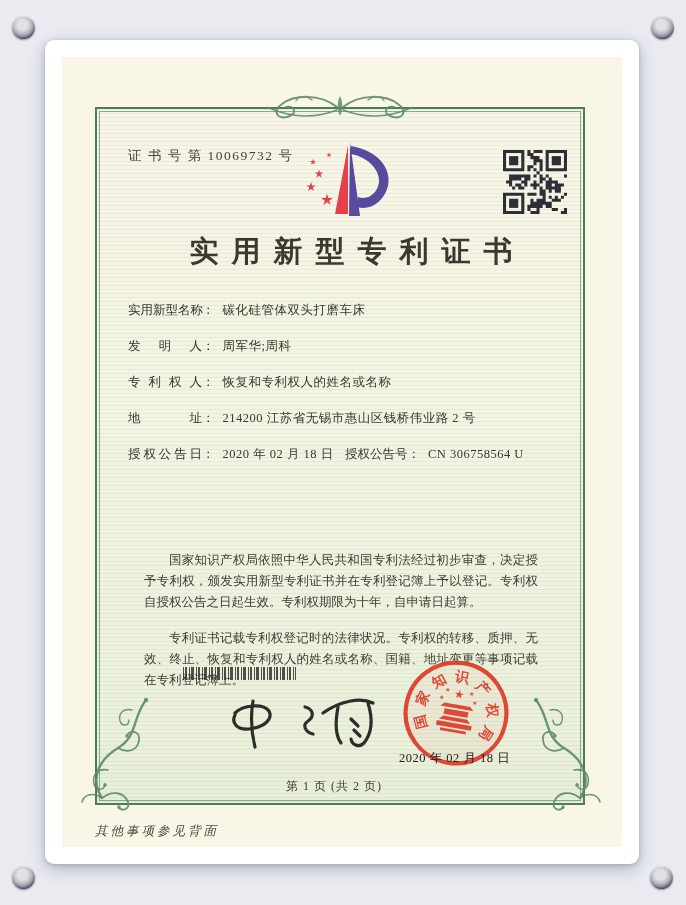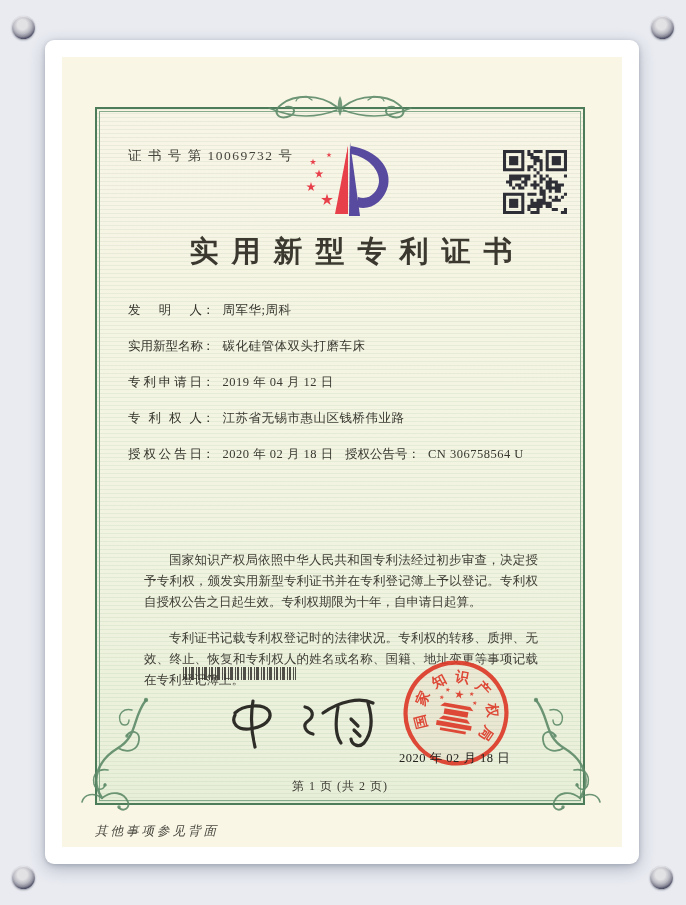--- a/index.html
+++ b/index.html
@@ -52,21 +52,21 @@
     background:repeating-linear-gradient(90deg,#34332e 0 1px,transparent 1px 2px,#34332e 2px 4px,
       transparent 4px 6px,#34332e 6px 7px,transparent 7px 8px,#34332e 8px 11px,transparent 11px 13px);}
 
   .signer{position:absolute;left:130px;top:701px;font-size:14.5px;color:#33322a;letter-spacing:2px;line-height:28px;}
   .sig{position:absolute;left:205px;top:683px;width:180px;height:82px;}
 
   .seal{position:absolute;left:400px;top:657px;width:112px;height:112px;opacity:.92;}
   .seal-date{position:absolute;left:399px;top:750px;width:115px;font-size:12.5px;color:#23221e;
     letter-spacing:.5px;white-space:nowrap;}
 
-  .page-num{position:absolute;left:95px;top:778px;width:490px;text-align:center;
+  .page-num{position:absolute;left:89px;top:778px;width:490px;text-align:center;
     font-size:12px;color:#3c3b33;letter-spacing:1px;}
   .back-note{position:absolute;left:95px;top:823px;width:490px;text-align:left;
     font-size:12.5px;color:#4a4940;letter-spacing:3px;font-style:italic;}
 </style>
 </head>
 <body>
 
 <svg width="0" height="0" style="position:absolute">
   <defs>
     <path id="star" d="M0,-10 L2.25,-3.09 L9.51,-3.09 L3.63,1.18 L5.88,8.09 L0,3.82 L-5.88,8.09 L-3.63,1.18 L-9.51,-3.09 L-2.25,-3.09 Z"></path>
@@ -153,30 +153,30 @@
           <rect x="6" y="6" width="9" height="9"></rect>
         </g>
       <path id="qr-modules" d="M24,0h3v3h-3ZM30,0h3v3h-3ZM33,0h3v3h-3ZM36,0h3v3h-3ZM24,3h3v3h-3ZM27,3h3v3h-3ZM27,6h3v3h-3ZM30,6h3v3h-3ZM33,6h3v3h-3ZM30,9h3v3h-3ZM33,9h3v3h-3ZM36,9h3v3h-3ZM30,12h3v3h-3ZM36,12h3v3h-3ZM24,15h3v3h-3ZM27,15h3v3h-3ZM36,15h3v3h-3ZM24,18h3v3h-3ZM30,18h3v3h-3ZM36,18h3v3h-3ZM33,21h3v3h-3ZM6,24h3v3h-3ZM9,24h3v3h-3ZM12,24h3v3h-3ZM15,24h3v3h-3ZM18,24h3v3h-3ZM21,24h3v3h-3ZM24,24h3v3h-3ZM30,24h3v3h-3ZM36,24h3v3h-3ZM42,24h3v3h-3ZM60,24h3v3h-3ZM6,27h3v3h-3ZM9,27h3v3h-3ZM12,27h3v3h-3ZM15,27h3v3h-3ZM21,27h3v3h-3ZM24,27h3v3h-3ZM36,27h3v3h-3ZM39,27h3v3h-3ZM45,27h3v3h-3ZM3,30h3v3h-3ZM6,30h3v3h-3ZM18,30h3v3h-3ZM21,30h3v3h-3ZM30,30h3v3h-3ZM36,30h3v3h-3ZM42,30h3v3h-3ZM45,30h3v3h-3ZM48,30h3v3h-3ZM51,30h3v3h-3ZM6,33h3v3h-3ZM12,33h3v3h-3ZM15,33h3v3h-3ZM21,33h3v3h-3ZM27,33h3v3h-3ZM30,33h3v3h-3ZM33,33h3v3h-3ZM42,33h3v3h-3ZM45,33h3v3h-3ZM51,33h3v3h-3ZM54,33h3v3h-3ZM57,33h3v3h-3ZM9,36h3v3h-3ZM15,36h3v3h-3ZM18,36h3v3h-3ZM30,36h3v3h-3ZM36,36h3v3h-3ZM42,36h3v3h-3ZM45,36h3v3h-3ZM48,36h3v3h-3ZM51,36h3v3h-3ZM54,36h3v3h-3ZM36,39h3v3h-3ZM39,39h3v3h-3ZM45,39h3v3h-3ZM51,39h3v3h-3ZM54,39h3v3h-3ZM24,42h3v3h-3ZM27,42h3v3h-3ZM30,42h3v3h-3ZM36,42h3v3h-3ZM39,42h3v3h-3ZM60,42h3v3h-3ZM39,45h3v3h-3ZM45,45h3v3h-3ZM51,45h3v3h-3ZM57,45h3v3h-3ZM27,48h3v3h-3ZM33,48h3v3h-3ZM36,48h3v3h-3ZM39,48h3v3h-3ZM48,48h3v3h-3ZM51,48h3v3h-3ZM54,48h3v3h-3ZM27,51h3v3h-3ZM30,51h3v3h-3ZM33,51h3v3h-3ZM36,51h3v3h-3ZM39,51h3v3h-3ZM42,51h3v3h-3ZM45,51h3v3h-3ZM24,54h3v3h-3ZM27,54h3v3h-3ZM30,54h3v3h-3ZM33,54h3v3h-3ZM36,54h3v3h-3ZM42,54h3v3h-3ZM45,54h3v3h-3ZM24,57h3v3h-3ZM33,57h3v3h-3ZM48,57h3v3h-3ZM51,57h3v3h-3ZM60,57h3v3h-3ZM27,60h3v3h-3ZM30,60h3v3h-3ZM33,60h3v3h-3ZM57,60h3v3h-3ZM60,60h3v3h-3Z"></path>
     </g>
   </svg>
 
   <div class="title">实用新型专利证书</div>
 
   <div class="fields">
     <div class="frow">
+      <span class="flabel">实用新型名称</span><span class="fcolon">：</span><span class="fvalue">碳化硅管体双头打磨车床</span>
+    </div>
+    <div class="frow">
       <span class="flabel">发明人</span><span class="fcolon">：</span><span class="fvalue">周军华;周科</span>
     </div>
     <div class="frow">
-      <span class="flabel">实用新型名称</span><span class="fcolon">：</span><span class="fvalue">碳化硅管体双头打磨车床</span>
-    </div>
-    <div class="frow">
-      <span class="flabel">专利申请日</span><span class="fcolon">：</span><span class="fvalue">2019 年 04 月 12 日</span>
-    </div>
-    <div class="frow">
-      <span class="flabel">专利权人</span><span class="fcolon">：</span><span class="fvalue">江苏省无锡市惠山区钱桥伟业路</span>
+      <span class="flabel">专利权人</span><span class="fcolon">：</span><span class="fvalue">恢复和专利权人的姓名或名称</span>
+    </div>
+    <div class="frow">
+      <span class="flabel">地址</span><span class="fcolon">：</span><span class="fvalue">214200 江苏省无锡市惠山区钱桥伟业路 2 号</span>
     </div>
     <div class="grant-row">
       <span>
         <span class="flabel">授权公告日</span><span class="fcolon">：</span><span class="fvalue">2020 年 02 月 18 日</span>
       </span>
       <span class="grant-right">
         <span>授权公告号</span><span class="fcolon">：</span><span class="fvalue">CN 306758564 U</span>
       </span>
     </div>
   </div>

